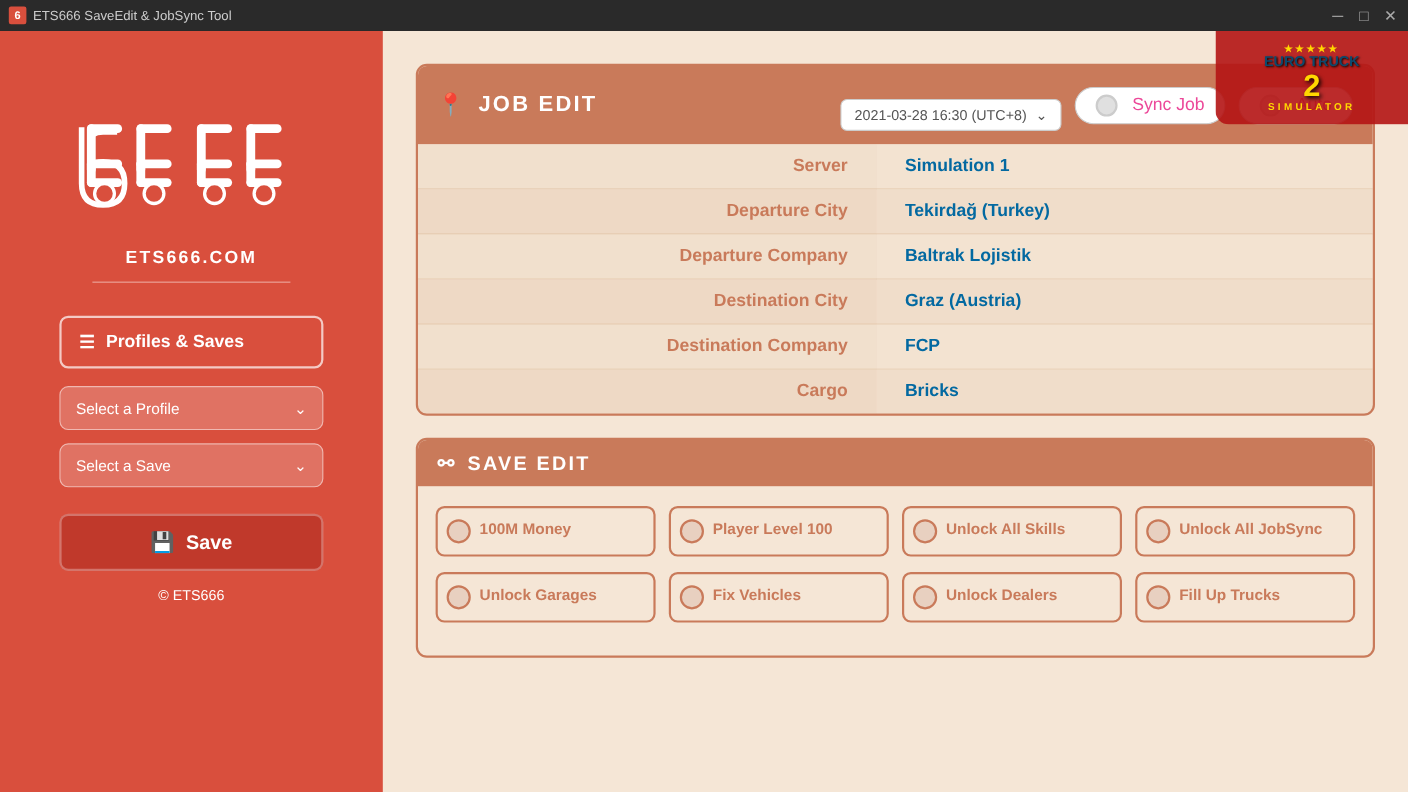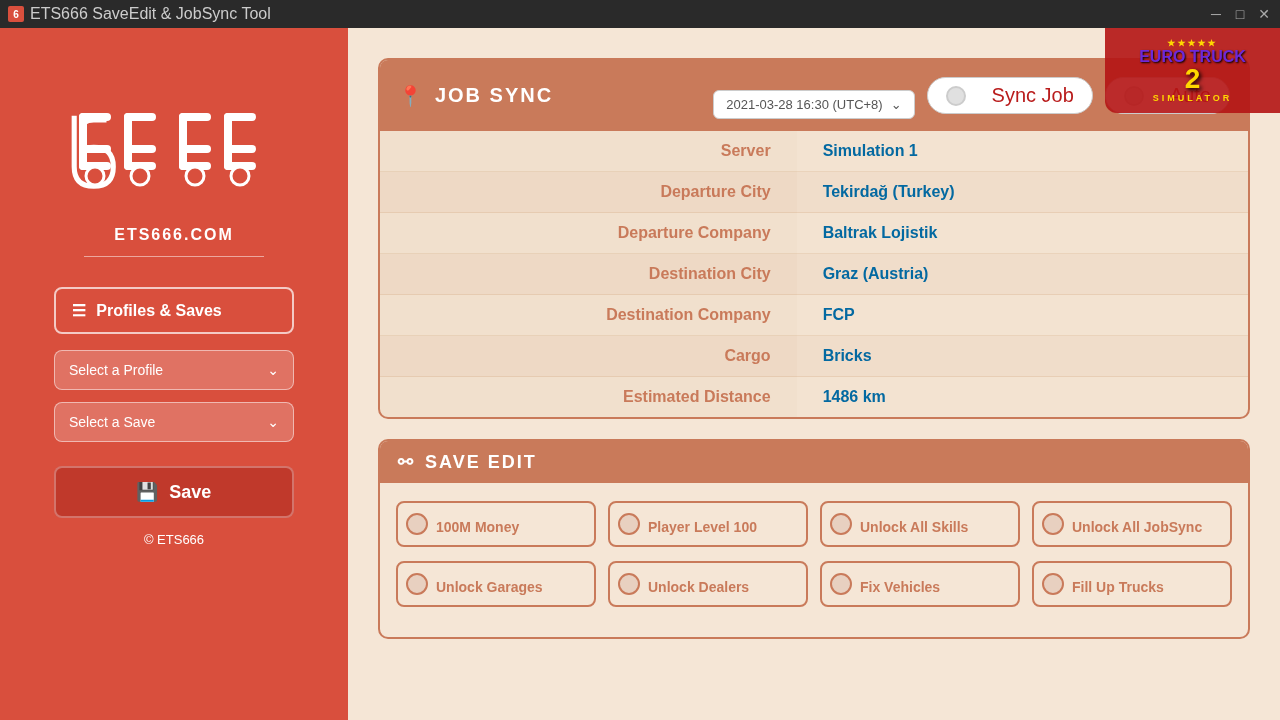--- a/index.html
+++ b/index.html
@@ -44,21 +44,21 @@
       background: #d94f3d;
       border-radius: 2px;
       display: flex;
       align-items: center;
       justify-content: center;
       font-size: 10px;
       color: white;
       font-weight: bold;
     }
     .titlebar-title {
-      font-size: 16px;
+      font-size: 12px;
       color: #ccc;
       flex: 1;
     }
     .titlebar-controls {
       display: flex;
       gap: 8px;
     }
     .titlebar-btn {
       width: 16px;
       height: 16px;
@@ -207,25 +207,25 @@
       gap: 8px;
       cursor: pointer;
       margin-top: 18px;
     }
 
     .sync-job-btn {
       background: white;
       border: 1px solid #ccc;
       border-radius: 20px;
       padding: 6px 18px;
-      font-size: 20px;
-      color: #b91c1c;
-      display: flex;
-      align-items: center;
-      gap: 26px;
+      font-size: 16px;
+      color: #ec4899;
+      display: flex;
+      align-items: center;
+      gap: 13px;
       cursor: pointer;
     }
 
     .toggle-circle {
       width: 20px;
       height: 20px;
       border-radius: 50%;
       background: #e0e0e0;
       border: 2px solid #ccc;
       flex-shrink: 0;
@@ -301,21 +301,21 @@
     .edit-btn {
       flex: 1;
       background: #f5e6d6;
       border: 2px solid #c97a5a;
       border-radius: 8px;
       padding: 10px 8px;
       font-size: 14px;
       color: #c97a5a;
       font-weight: 600;
       display: flex;
-      align-items: flex-end;
+      align-items: flex-start;
       gap: 8px;
       cursor: pointer;
     }
   </style>
 </head>
 <body>
 
 <div class="titlebar" style="position:fixed;top:0;left:0;width:100%;z-index:100;">
   <div class="titlebar-icon">6</div>
   <span class="titlebar-title">ETS666 SaveEdit &amp; JobSync Tool</span>
@@ -391,21 +391,21 @@
 
   <div class="copyright">© ETS666</div>
 </div>
 
 <div class="main" style="margin-top:28px;">
 
   <div class="job-sync-panel">
     <div class="job-sync-header">
       <div class="job-sync-title">
         <span>📍</span>
-        <span>JOB SYNC</span>
+        <span>JOB EDIT</span>
       </div>
       <div class="job-sync-controls">
         <div class="datetime-select">
           <span>2021-03-28 16:30 (UTC+8)</span>
           <span>⌄</span>
         </div>
         <div class="sync-job-btn">
           <div class="toggle-circle"></div>
           <span>Sync Job</span>
         </div>
@@ -435,24 +435,20 @@
       <td class="value-cell">Graz (Austria)</td>
     </tr>
           <tr>
       <td class="label-cell">Destination Company</td>
       <td class="value-cell">FCP</td>
     </tr>
           <tr class="row-alt">
       <td class="label-cell">Cargo</td>
       <td class="value-cell">Bricks</td>
     </tr>
-          <tr>
-      <td class="label-cell">Estimated Distance</td>
-      <td class="value-cell">1486 km</td>
-    </tr>
         </tbody>
     </table>
   </div>
 
   <div class="save-edit-panel">
     <div class="save-edit-header">
       <span>⚯</span>
       <span>SAVE EDIT</span>
     </div>
     <div class="save-edit-body">
@@ -474,36 +470,36 @@
             <span>Unlock All JobSync</span>
           </button>
         </div>
       <div class="edit-buttons-row" id="edit-row-2">
           <button class="edit-btn">
             <div style="width:22px;height:22px;border-radius:50%;background:#e8d0c0;border:2px solid #c97a5a;flex-shrink:0;"></div>
             <span>Unlock Garages</span>
           </button>
           <button class="edit-btn">
             <div style="width:22px;height:22px;border-radius:50%;background:#e8d0c0;border:2px solid #c97a5a;flex-shrink:0;"></div>
+            <span>Fix Vehicles</span>
+          </button>
+          <button class="edit-btn">
+            <div style="width:22px;height:22px;border-radius:50%;background:#e8d0c0;border:2px solid #c97a5a;flex-shrink:0;"></div>
             <span>Unlock Dealers</span>
-          </button>
-          <button class="edit-btn">
-            <div style="width:22px;height:22px;border-radius:50%;background:#e8d0c0;border:2px solid #c97a5a;flex-shrink:0;"></div>
-            <span>Fix Vehicles</span>
           </button>
           <button class="edit-btn">
             <div style="width:22px;height:22px;border-radius:50%;background:#e8d0c0;border:2px solid #c97a5a;flex-shrink:0;"></div>
             <span>Fill Up Trucks</span>
           </button>
         </div>
     </div>
   </div>
 
 </div>
 
 <div style="position:fixed;top:28px;right:0;width:175px;height:85px;z-index:50;background:rgba(180,20,20,0.9);border-radius:0 0 0 12px;display:flex;align-items:center;justify-content:center;">
   <div style="text-align:center;">
     <div style="font-size:9px;color:#ffd700;letter-spacing:2px;font-weight:bold;">★★★★★</div>
-    <div style="font-size:16px;color:#6d28d9;font-weight:900;line-height:1.1;text-shadow:1px 1px 2px #000;">EURO TRUCK</div>
+    <div style="font-size:13px;color:#0c4a6e;font-weight:900;line-height:1.1;text-shadow:1px 1px 2px #000;">EURO TRUCK</div>
     <div style="font-size:28px;color:#ffd700;font-weight:900;line-height:1;text-shadow:2px 2px 4px #000;">2</div>
     <div style="font-size:9px;color:#ffd700;letter-spacing:3px;font-weight:bold;">SIMULATOR</div>
   </div>
 </div>
 
 </body></html>

